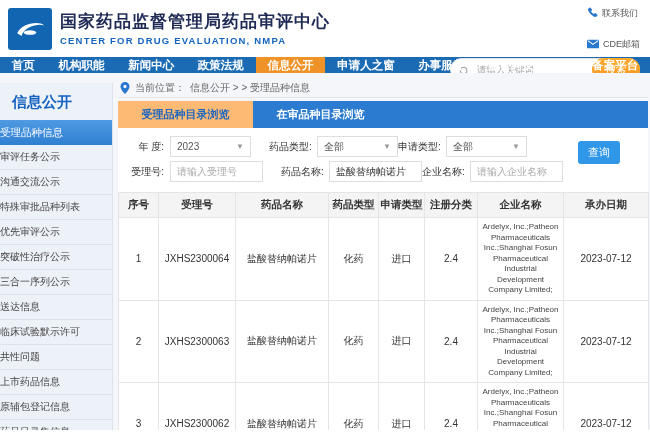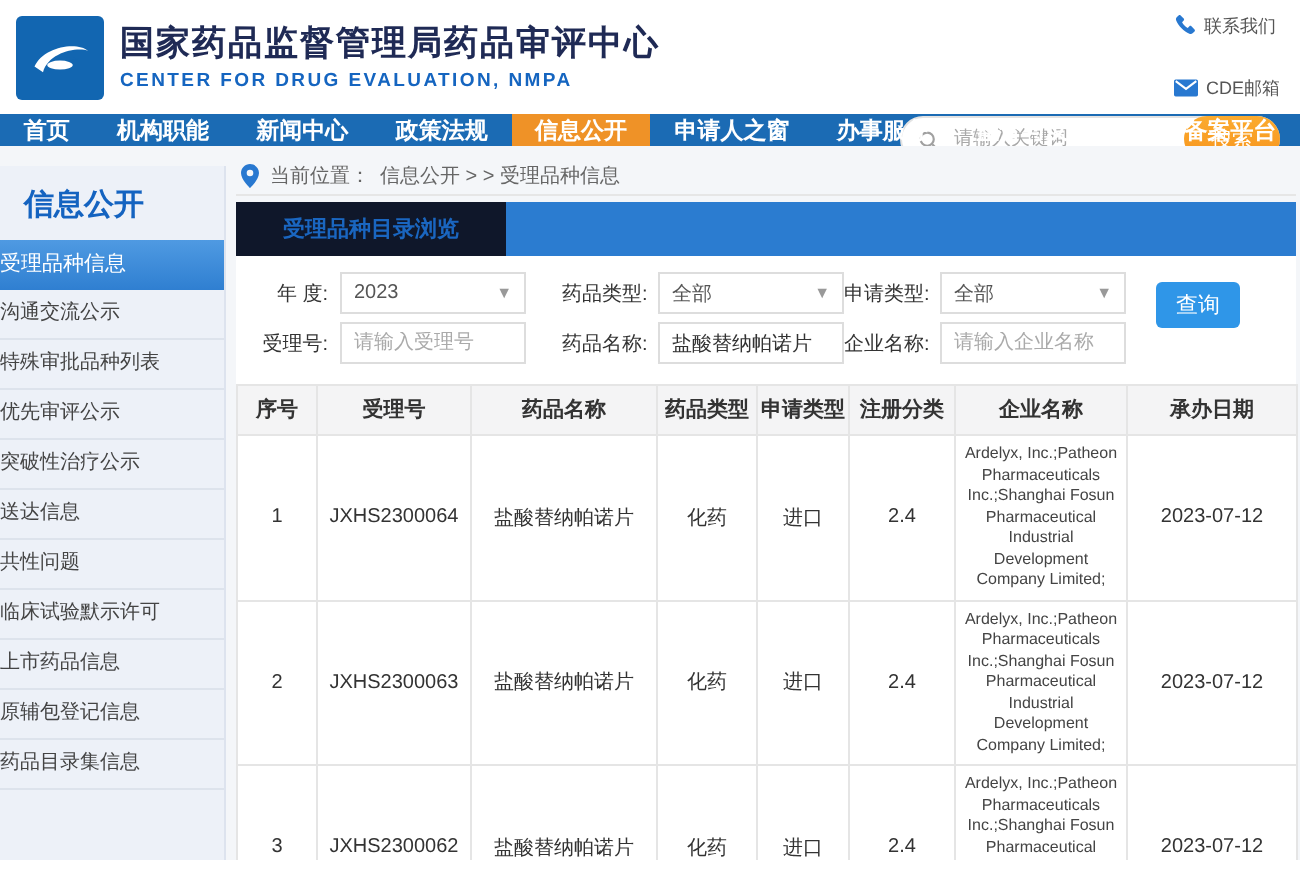--- a/index.html
+++ b/index.html
@@ -50,29 +50,29 @@
 
   .main { position:absolute; left:118px; top:5px; width:530px; }
   .breadcrumb { display:flex; align-items:center; gap:5px; height:20px; font-size:10px;
     color:#666; border-bottom:1px solid #e6e6e6; padding-left:2px; }
   .breadcrumb svg { fill:#2878d0; }
 
   .panel { background:#fff; margin-top:3px; min-height:420px; }
   .tabbar { height:27px; background:#2b7cd0; display:flex; }
   .tab { width:135px; display:flex; align-items:center; justify-content:center;
     color:#fff; font-size:11px; font-weight:bold; cursor:pointer; }
-  .tab.active { background:#0f172a; color:#1a66c0; }
+  .tab.active { background:#fdba74; color:#1a66c0; }
 
   .filters { position:relative; padding:8px 0 6px 8px; }
   .f-row { display:flex; align-items:center; height:21px; margin-bottom:4px; }
   .f-label { font-size:10px; color:#333; text-align:right; white-space:nowrap; }
   .f-label.w1 { width:38px; } .f-label.w2 { width:42px;margin-left:18px; } .f-label.w3 { width:42px; }
   .f-field { margin-left:6px; height:21px; border:1px solid #ddd; background:#fff;
     font-size:10px; color:#555; display:flex; align-items:center; padding:0 6px; }
-  .f-select { width:93px; justify-content:space-between; cursor:pointer; }
+  .f-select { width:81px; justify-content:space-between; cursor:pointer; }
   .f-select .arrow { color:#999; font-size:8px; }
   .f-input { width:93px; }
   .f-input input { border:none; outline:none; width:100%; font-size:10px; color:#333;
     font-family:inherit; }
   .f-input input::placeholder { color:#aaa; }
   .query-btn { position:absolute; right:28px; top:13px; width:42px; height:23px; border:none;
     border-radius:3px; background:#2f96e8; color:#fff; font-size:11px; cursor:pointer;
     font-family:inherit; }
 
   table { border-collapse:collapse; width:530px; table-layout:fixed; }
@@ -146,46 +146,49 @@
       <div class="nav-item">监督与反馈</div>
       <div class="nav-item">登记备案平台</div>
     </nav>
 
   <div class="content">
 
     <aside class="sidebar">
       <div class="sidebar-title">信息公开</div>
       <div id="sidebar-items">
           <div class="side-item active">受理品种信息</div>
+          <div class="side-item">审评任务公示</div>
           <div class="side-item">沟通交流公示</div>
           <div class="side-item">特殊审批品种列表</div>
           <div class="side-item">优先审评公示</div>
           <div class="side-item">突破性治疗公示</div>
+          <div class="side-item">三合一序列公示</div>
           <div class="side-item">送达信息</div>
+          <div class="side-item">临床试验默示许可</div>
           <div class="side-item">共性问题</div>
-          <div class="side-item">临床试验默示许可</div>
           <div class="side-item">上市药品信息</div>
           <div class="side-item">原辅包登记信息</div>
           <div class="side-item">药品目录集信息</div>
         </div>
     </aside>
 
     <main class="main">
 
       <div class="breadcrumb">
         <svg width="10" height="12" viewBox="0 0 12 16">
           <path d="M6 0C2.7 0 0 2.7 0 6c0 4.5 6 10 6 10s6-5.5 6-10C12 2.7 9.3 0 6 0zm0 8.2A2.2 2.2 0 1 1 6 3.8a2.2 2.2 0 0 1 0 4.4z"></path>
         </svg>
         <span>当前位置：</span>
           <span>信息公开 &gt; &gt; 受理品种信息</span>
       </div>
 
       <div class="panel">
         <div class="tabbar" id="tabbar">
             <div class="tab active">受理品种目录浏览</div>
+            <div class="tab">在审品种目录浏览</div>
           </div>
 
         <div class="filters">
           <div class="f-row">
             <span class="f-label w1">年 度:</span>
             <div class="f-field f-select">
               <span>2023</span>
               <span class="arrow">▼</span>
             </div>
             <span class="f-label w2">药品类型:</span>

